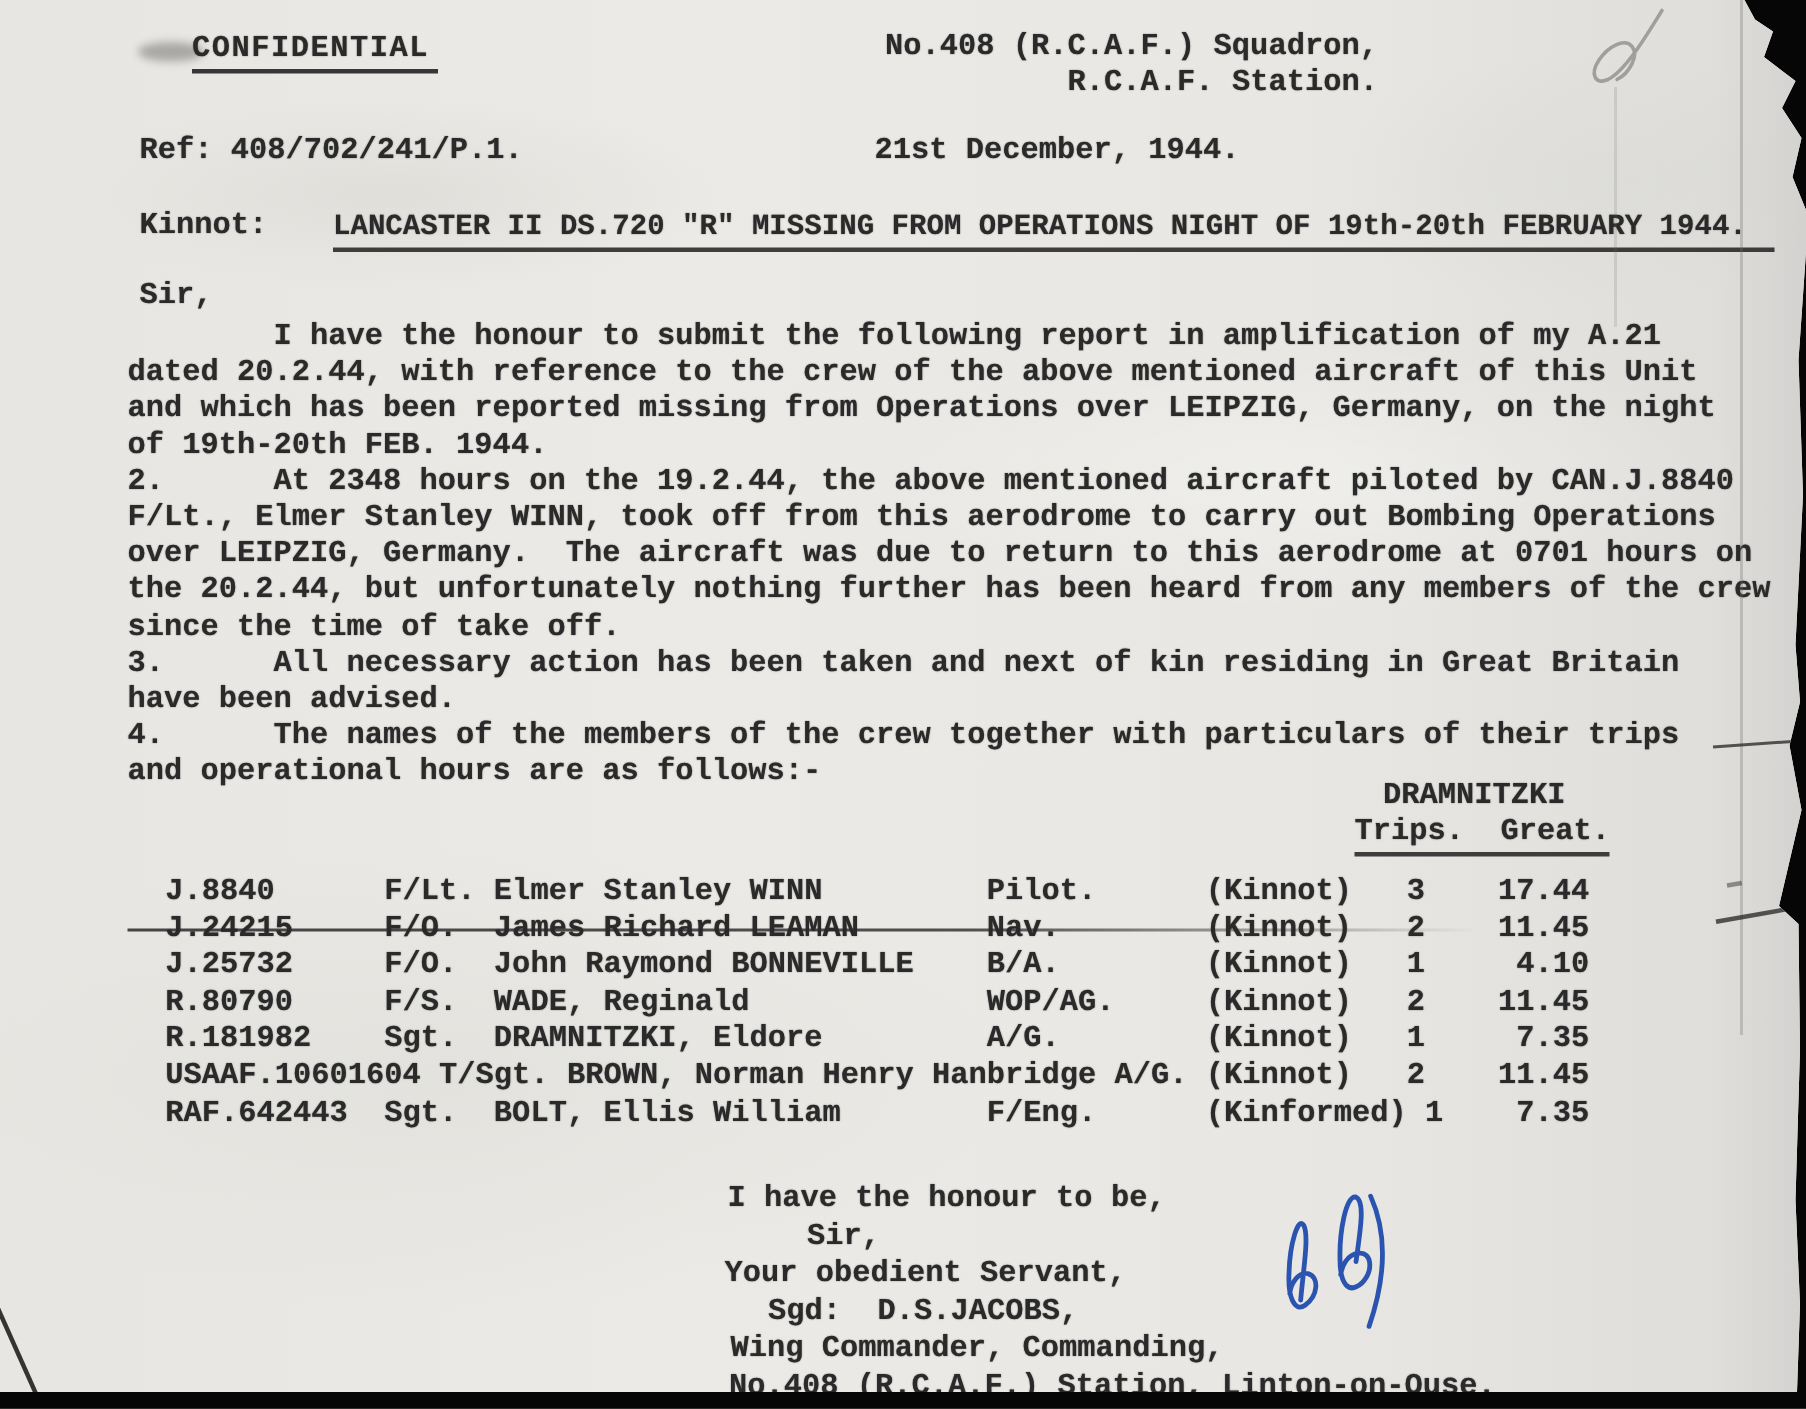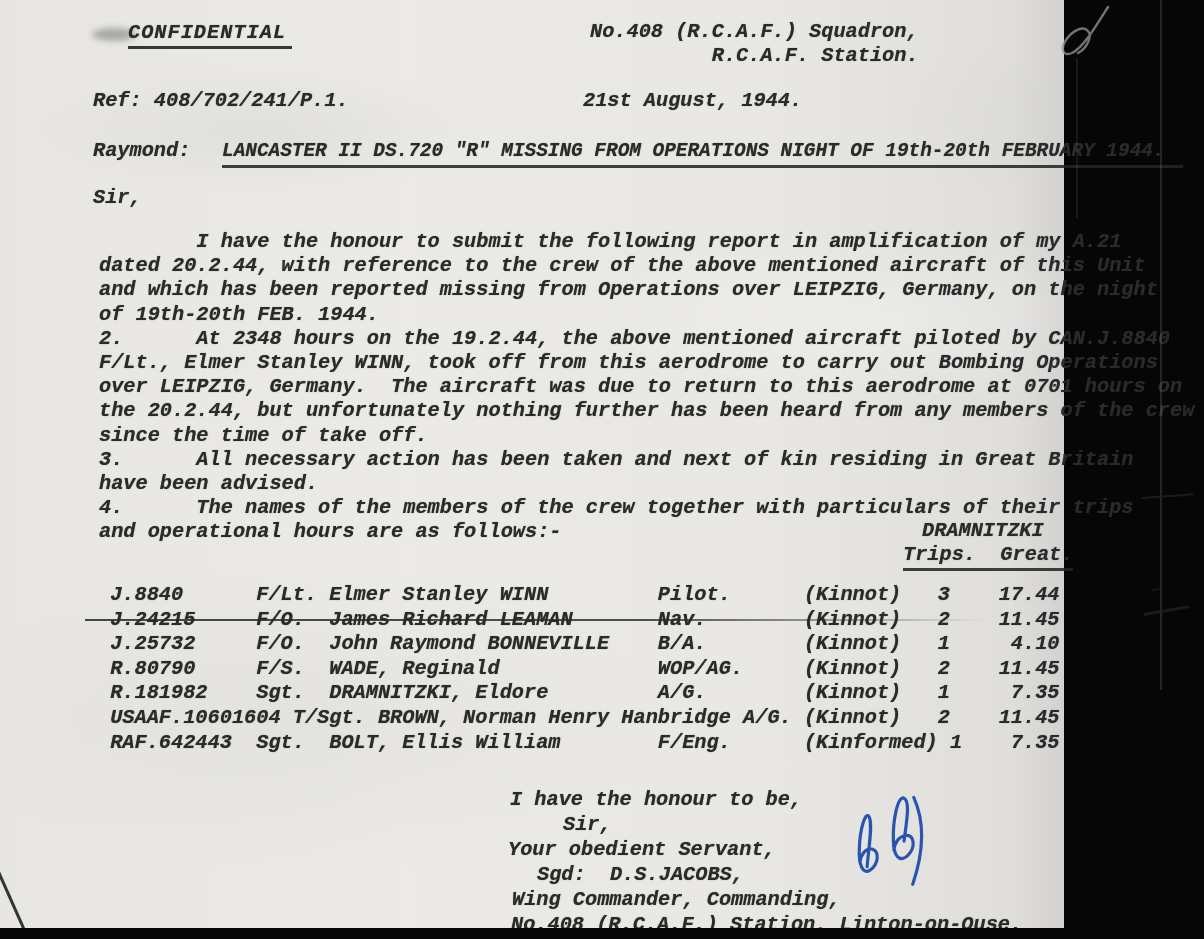--- a/index.html
+++ b/index.html
@@ -1,57 +1,56 @@
 <!DOCTYPE html>
 <html><head>
 <meta charset="utf-8">
 <style>
   html,body{margin:0;padding:0;background:#060606;}
   #canvas{
     position:relative;width:1204px;height:939px;overflow:hidden;background:#060606;
     font-family:"Liberation Mono","DejaVu Sans Mono",monospace;
   }
   #paper{
-    position:absolute;left:0;top:0;width:1064px;height:928px;
+    position:absolute;left:0;top:0;width:1204px;height:928px;
     background:
       radial-gradient(ellipse 320px 90px at 260px 130px, rgba(198,198,193,.28), transparent 70%),
       radial-gradient(ellipse 420px 130px at 880px 320px, rgba(255,255,255,.30), transparent 70%),
       radial-gradient(ellipse 520px 220px at 300px 720px, rgba(203,203,198,.22), transparent 70%),
       radial-gradient(ellipse 260px 120px at 1060px 120px, rgba(210,210,206,.30), transparent 70%),
       linear-gradient(90deg,#e7e6e2 0%,#ebeae6 38%,#e8e7e3 72%,#dfdedb 95%,#d3d2d0 100%),
       #e8e7e3;
     clip-path: polygon(
       0px 0px, 1163px 0px, 1170px 13px, 1182px 21px, 1176px 38px, 1197px 54px,
       1188px 72px, 1201px 92px, 1195px 118px, 1204px 140px, 1204px 168px,
       1199px 240px, 1202px 330px, 1197px 430px, 1200px 468px, 1193px 497px,
       1201px 540px, 1186px 604px, 1199px 616px, 1200px 700px, 1197px 800px,
       1200px 870px, 1198px 928px, 0px 928px);
-    font-style: italic;
   }
   .tw{
     position:absolute;color:#2a2a2a;font-weight:bold;font-size:20.3px;line-height:24.2px;
     white-space:pre;text-shadow:0 0 1px rgba(45,45,45,.65);letter-spacing:0;
   }
   .u{border-bottom:3px solid rgba(38,38,38,.88);}
   #confidential{left:128px;top:21px;letter-spacing:1px;padding:0 6px 1px 0;border-bottom:3px solid rgba(35,35,35,.9);}
   #unit-block{left:590px;top:20px;text-align:right;}
   #ref-line{left:93px;top:89px;}
   #date-line{left:583px;top:89px;}
   #subject-row{left:93px;top:139px;}
   #subject-title{left:222px;top:139px;font-size:19.4px;padding:0 18px 2px 0;}
   #salutation{left:93px;top:186px;}
-  #body-text{left:85px;top:230px;margin-left:14px;}
+  #body-text{left:85px;top:213px;}
   #op-header{left:922px;top:519px;}
   #cols-header{left:903px;top:543px;padding-bottom:1px;}
   #crew-table{left:98px;top:583px;line-height:24.6px;}
   #row-divider{
     position:absolute;left:85px;top:619px;width:900px;height:2px;
     background:linear-gradient(90deg, rgba(40,40,40,.85) 0%, rgba(40,40,40,.8) 62%, rgba(40,40,40,.35) 86%, rgba(40,40,40,0) 100%);
   }
-  #closing-block{left:483px;top:788px;line-height:24.9px;margin-left:25px;}
+  #closing-block{left:483px;top:788px;line-height:24.9px;}
   .crease{position:absolute;background:rgba(110,110,108,.30);}
   .tear{position:absolute;height:2px;background:rgba(35,35,33,.75);transform-origin:left center;}
   #pencil-smudge{
     position:absolute;left:92px;top:28px;width:44px;height:13px;border-radius:50%;
     background:rgba(90,90,92,.45);filter:blur(3px);
   }
   #edge-bottom-left{
     position:absolute;left:-4px;top:870px;width:3px;height:74px;background:rgba(20,20,20,.85);
     transform:rotate(-24deg);transform-origin:top left;
   }
@@ -64,23 +63,23 @@
   <div id="paper">
 
     <div id="pencil-smudge"></div>
 
     <div class="tw" id="confidential">CONFIDENTIAL</div>
 
     <div class="tw" id="unit-block"><span>No.408 (R.C.A.F.) Squadron,</span>
 <span>R.C.A.F. Station.</span></div>
 
     <div class="tw" id="ref-line">Ref: 408/702/241/P.1.</div>
-    <div class="tw" id="date-line">21st August, 1944.</div>
+    <div class="tw" id="date-line">21st December, 1944.</div>
 
-    <div class="tw" id="subject-row">Raymond:</div>
+    <div class="tw" id="subject-row">Kinnot:</div>
     <div class="tw u" id="subject-title">LANCASTER II DS.720 "R" MISSING FROM OPERATIONS NIGHT OF 19th-20th FEBRUARY 1944.</div>
 
     <div class="tw" id="salutation">Sir,</div>
 
     <div class="tw" id="body-text"><div>        I have the honour to submit the following report in amplification of my A.21</div><div>dated 20.2.44, with reference to the crew of the above mentioned aircraft of this Unit</div><div>and which has been reported missing from Operations over LEIPZIG, Germany, on the night</div><div>of 19th-20th FEB. 1944.</div><div>2.      At 2348 hours on the 19.2.44, the above mentioned aircraft piloted by CAN.J.8840</div><div>F/Lt., Elmer Stanley WINN, took off from this aerodrome to carry out Bombing Operations</div><div>over LEIPZIG, Germany.  The aircraft was due to return to this aerodrome at 0701 hours on</div><div>the 20.2.44, but unfortunately nothing further has been heard from any members of the crew</div><div>since the time of take off.</div><div>3.      All necessary action has been taken and next of kin residing in Great Britain</div><div>have been advised.</div><div>4.      The names of the members of the crew together with particulars of their trips</div><div>and operational hours are as follows:-</div></div>
 
     <div class="tw" id="op-header">DRAMNITZKI</div>
     <div class="tw u" id="cols-header">Trips.  Great.</div>
 
     <div class="tw" id="crew-table"><div> J.8840      F/Lt. Elmer Stanley WINN         Pilot.      (Kinnot)   3    17.44</div><div> J.24215     F/O.  James Richard LEAMAN       Nav.        (Kinnot)   2    11.45</div><div> J.25732     F/O.  John Raymond BONNEVILLE    B/A.        (Kinnot)   1     4.10</div><div> R.80790     F/S.  WADE, Reginald             WOP/AG.     (Kinnot)   2    11.45</div><div> R.181982    Sgt.  DRAMNITZKI, Eldore         A/G.        (Kinnot)   1     7.35</div><div> USAAF.10601604 T/Sgt. BROWN, Norman Henry Hanbridge A/G. (Kinnot)   2    11.45</div><div> RAF.642443  Sgt.  BOLT, Ellis William        F/Eng.      (Kinformed) 1    7.35</div></div>

